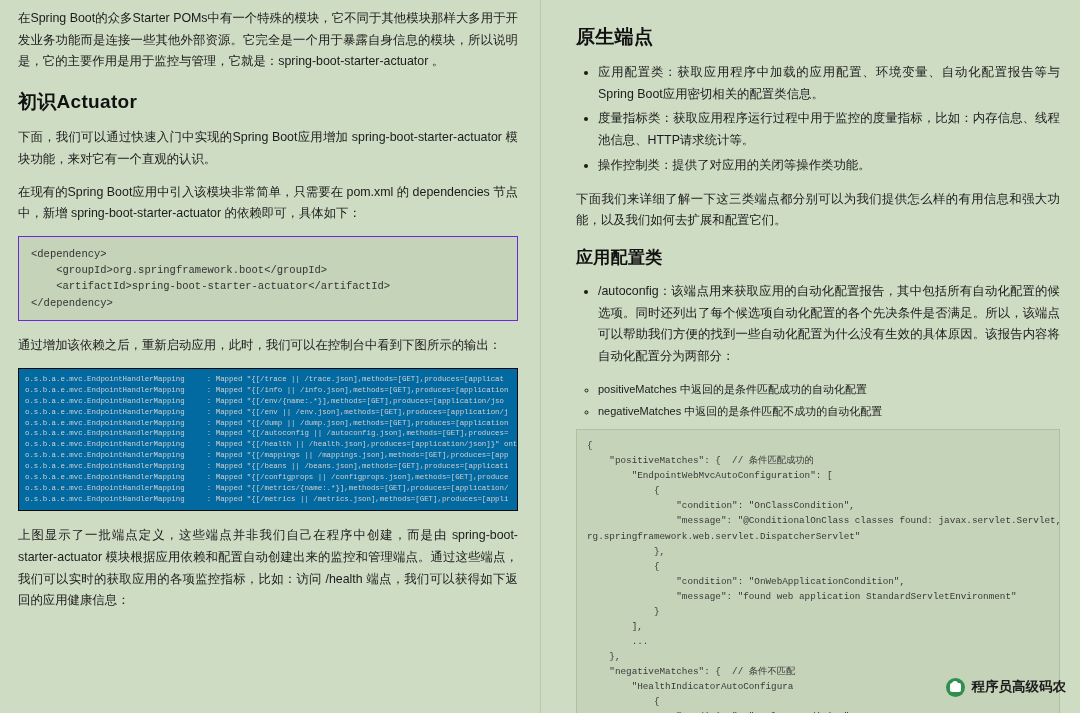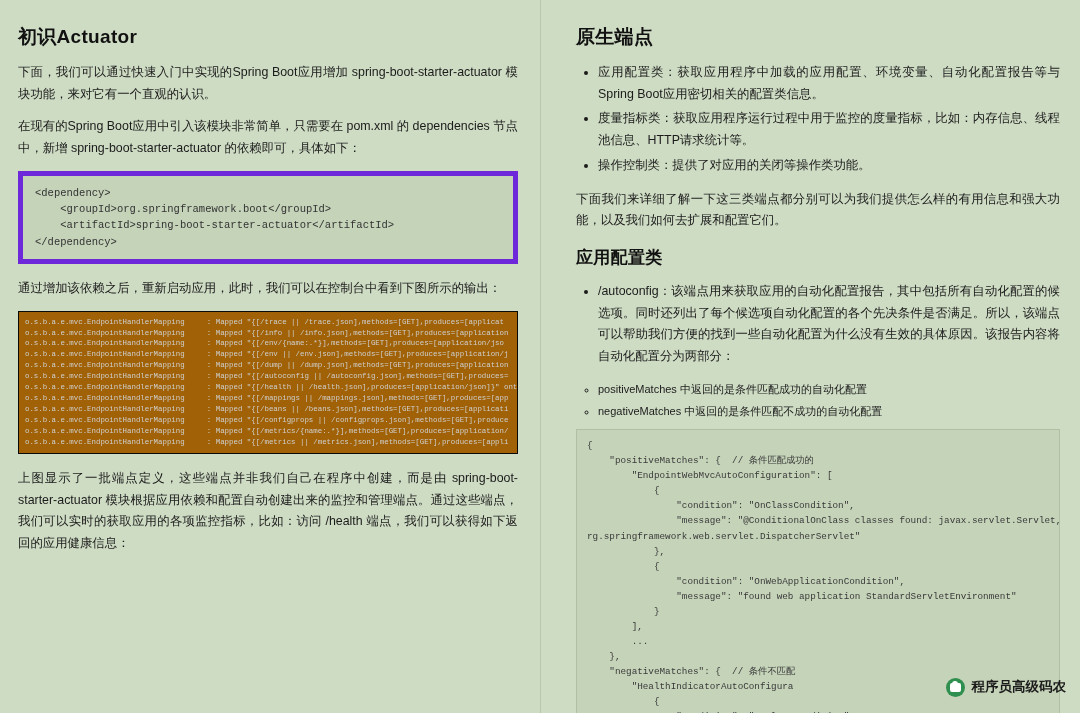--- a/index.html
+++ b/index.html
@@ -44,32 +44,32 @@
     margin: 14px 0 12px 0;
     color: #111;
     letter-spacing: .3px;
   }
   h2.big {
     font-size: 19px;
     margin-top: 16px;
   }
   .codeblock {
     background: #c5d3b9;
-    border: 5px solid #6d28d9;
+    border: 1px solid #6d28d9;
     padding: 9px 12px;
     margin: 4px 0 14px 0;
     font-family: "Liberation Mono", monospace;
     font-size: 10.5px;
     line-height: 1.55;
     color: #333;
     white-space: pre;
     overflow: hidden;
   }
   .terminal {
-    background: #a16207;
+    background: #0369a1;
     color: #cfcfcf;
     font-family: "Liberation Mono", monospace;
     font-size: 7.4px;
     line-height: 1.48;
     padding: 5px 6px;
     margin: 2px 0 14px 0;
     white-space: pre;
     overflow: hidden;
     border: 1px solid #0a0a0a;
   }
@@ -136,20 +136,21 @@
     overflow: hidden;
     margin-top: 4px;
   }
 </style>
 </head>
 <body>
 
 <div class="page">
 
   <div class="col left">
+    <p>在Spring Boot的众多Starter POMs中有一个特殊的模块，它不同于其他模块那样大多用于开发业务功能而是连接一些其他外部资源。它完全是一个用于暴露自身信息的模块，所以说明是，它的主要作用是用于监控与管理，它就是：spring-boot-starter-actuator 。</p>
 
     <h2 class="big">初识Actuator</h2>
 
     <p>下面，我们可以通过快速入门中实现的Spring Boot应用增加 spring-boot-starter-actuator 模块功能，来对它有一个直观的认识。</p>
     <p>在现有的Spring Boot应用中引入该模块非常简单，只需要在 pom.xml 的 dependencies 节点中，新增 spring-boot-starter-actuator 的依赖即可，具体如下：</p>
 
     <div class="codeblock">&lt;dependency&gt;
     &lt;groupId&gt;org.springframework.boot&lt;/groupId&gt;
     &lt;artifactId&gt;spring-boot-starter-actuator&lt;/artifactId&gt;
 &lt;/dependency&gt;</div>

